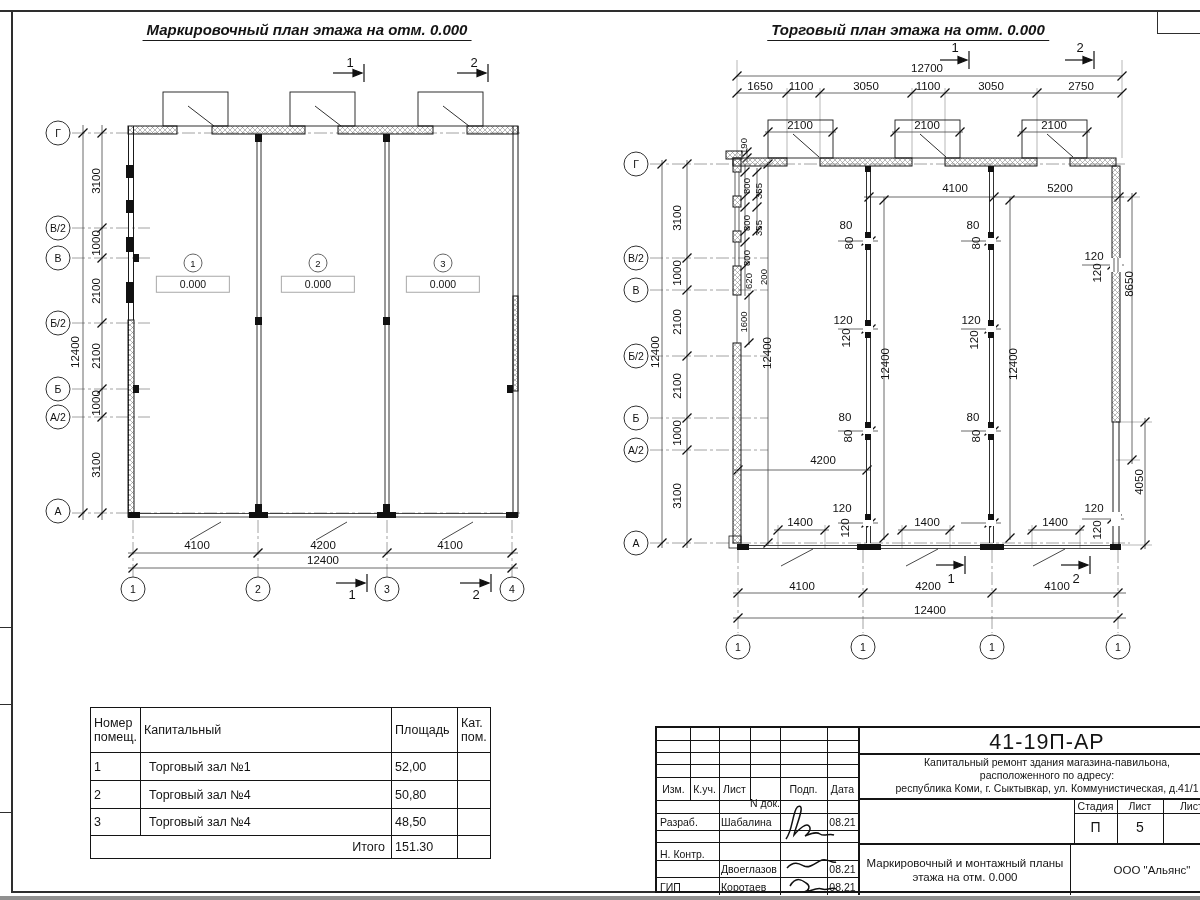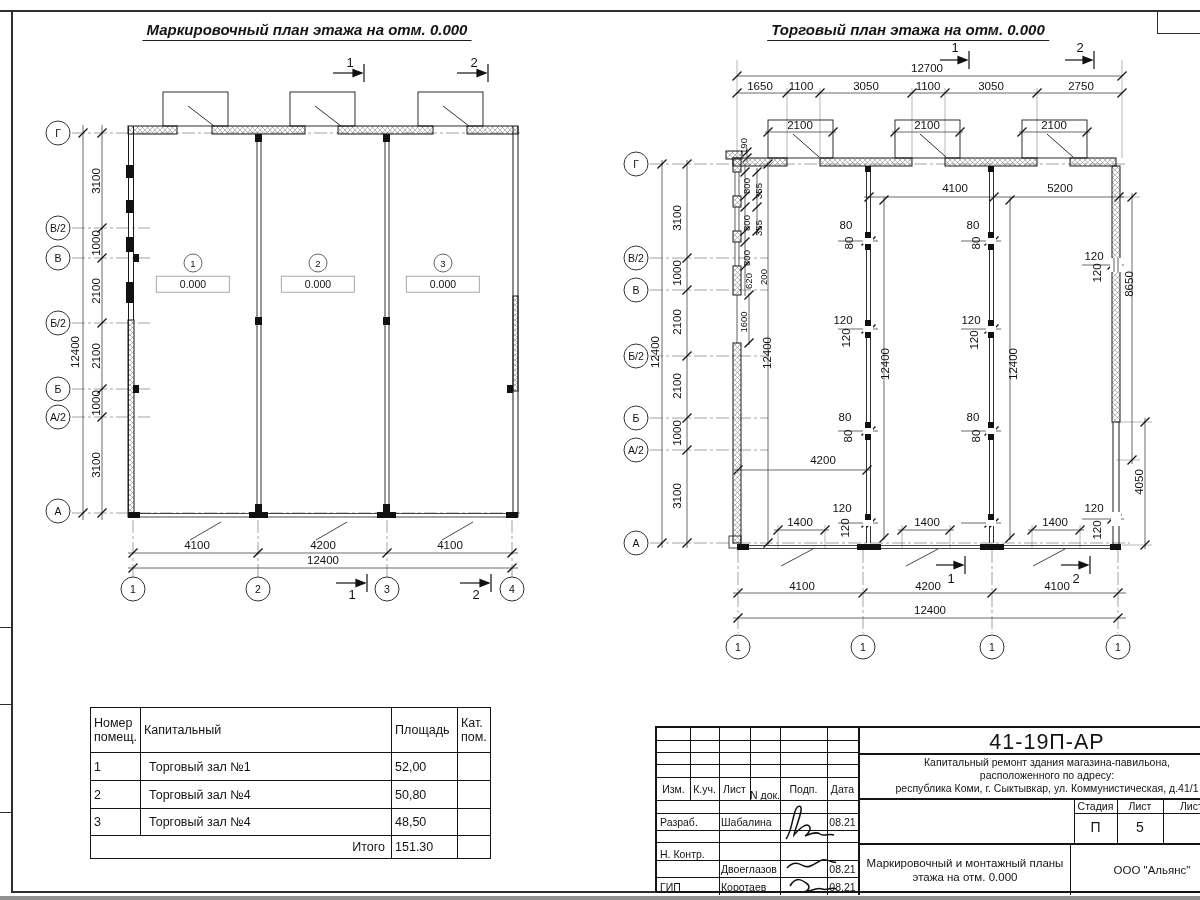--- a/index.html
+++ b/index.html
@@ -504,21 +504,21 @@
     <div class="ln" style="left:0;top:149px;width:201px;height:1.1px"></div>
 
     <div class="ln" style="left:201px;top:25px;width:378px;height:1.6px"></div>
     <div class="ln" style="left:201px;top:70px;width:378px;height:1.6px"></div>
     <div class="ln" style="left:201px;top:115px;width:378px;height:1.6px"></div>
     <div class="ln" style="left:417px;top:85px;width:162px;height:1.2px"></div>
 
     <div class="t ctr" style="left:0;top:55px;width:33px">Изм.</div>
     <div class="t ctr" style="left:33px;top:55px;width:29px">К.уч.</div>
     <div class="t ctr" style="left:62px;top:55px;width:31px">Лист</div>
-    <div class="t ctr" style="left:93px;top:61px;width:30px">N док.</div>
+    <div class="t ctr" style="left:93px;top:69px;width:30px">N док.</div>
     <div class="t ctr" style="left:123px;top:55px;width:47px">Подп.</div>
     <div class="t ctr" style="left:170px;top:55px;width:31px">Дата</div>
 
     <div class="t" style="left:3px;top:88px">Разраб.</div>
     <div class="t" style="left:64px;top:88px">Шабалина</div>
     <div class="t ctr" style="left:170px;top:88px;width:31px">08.21</div>
     <div class="t" style="left:3px;top:120px">Н. Контр.</div>
     <div class="t" style="left:64px;top:135px">Двоеглазов</div>
     <div class="t ctr" style="left:170px;top:135px;width:31px">08.21</div>
     <div class="t" style="left:3px;top:153px">ГИП</div>

